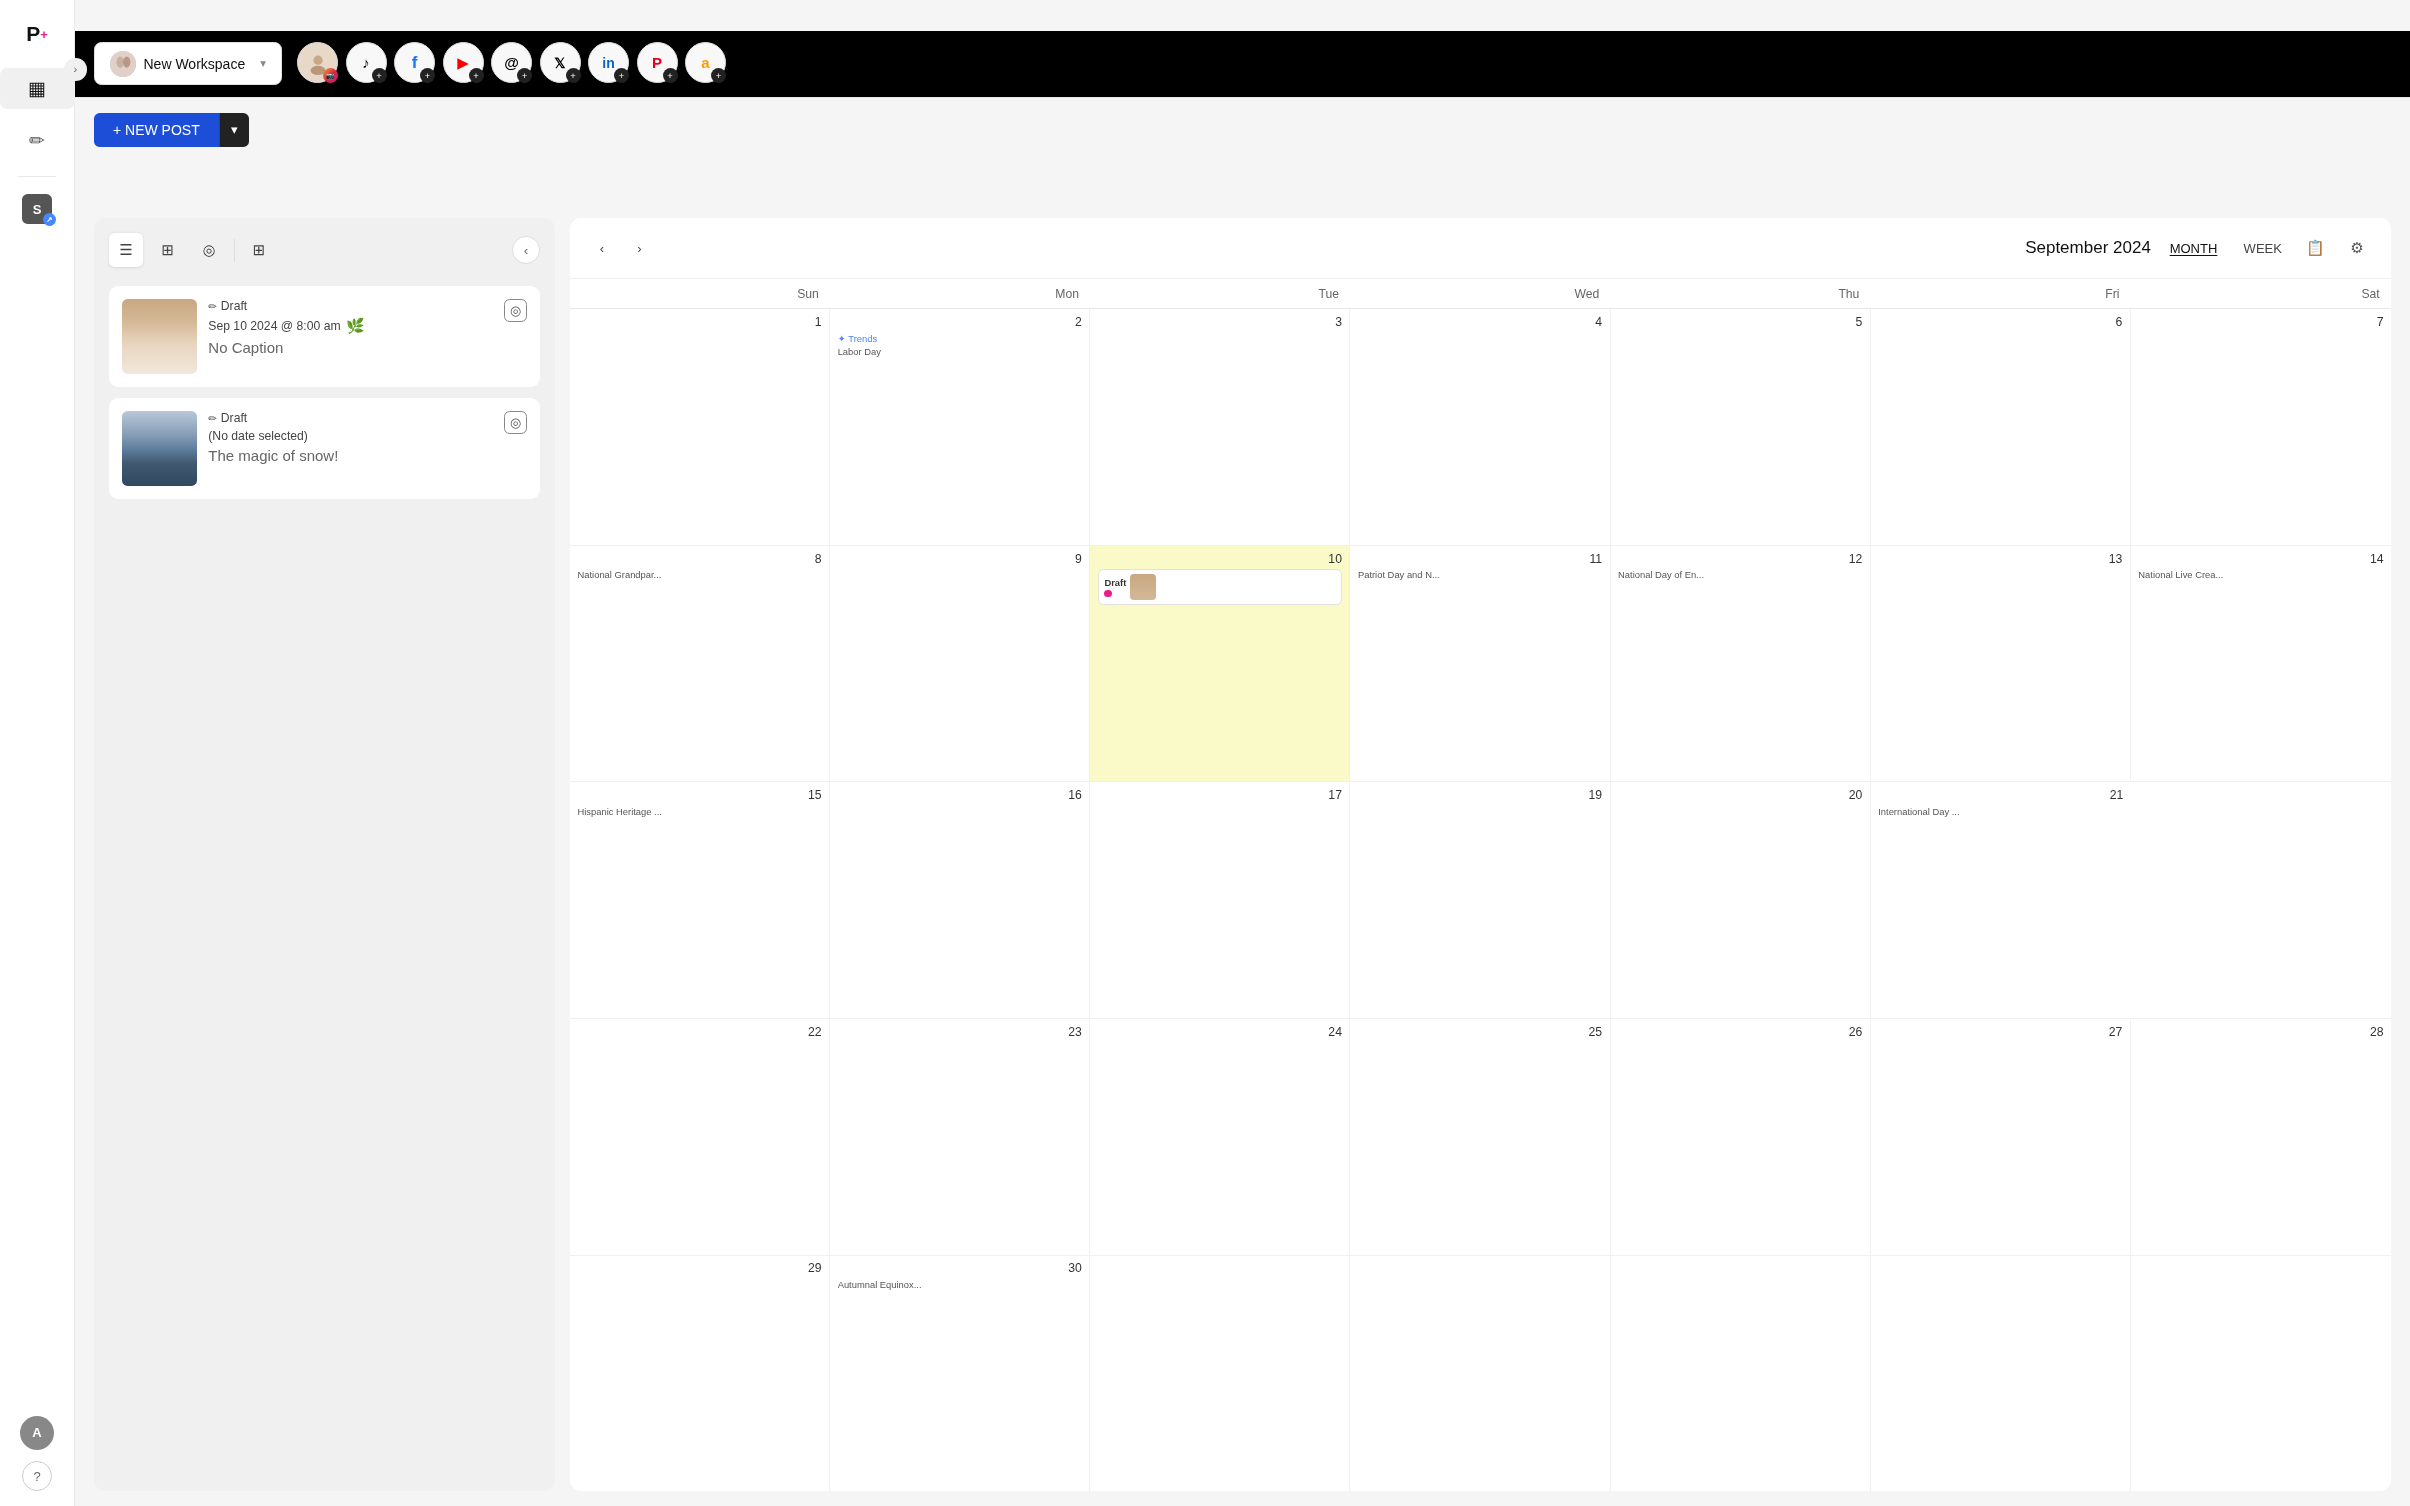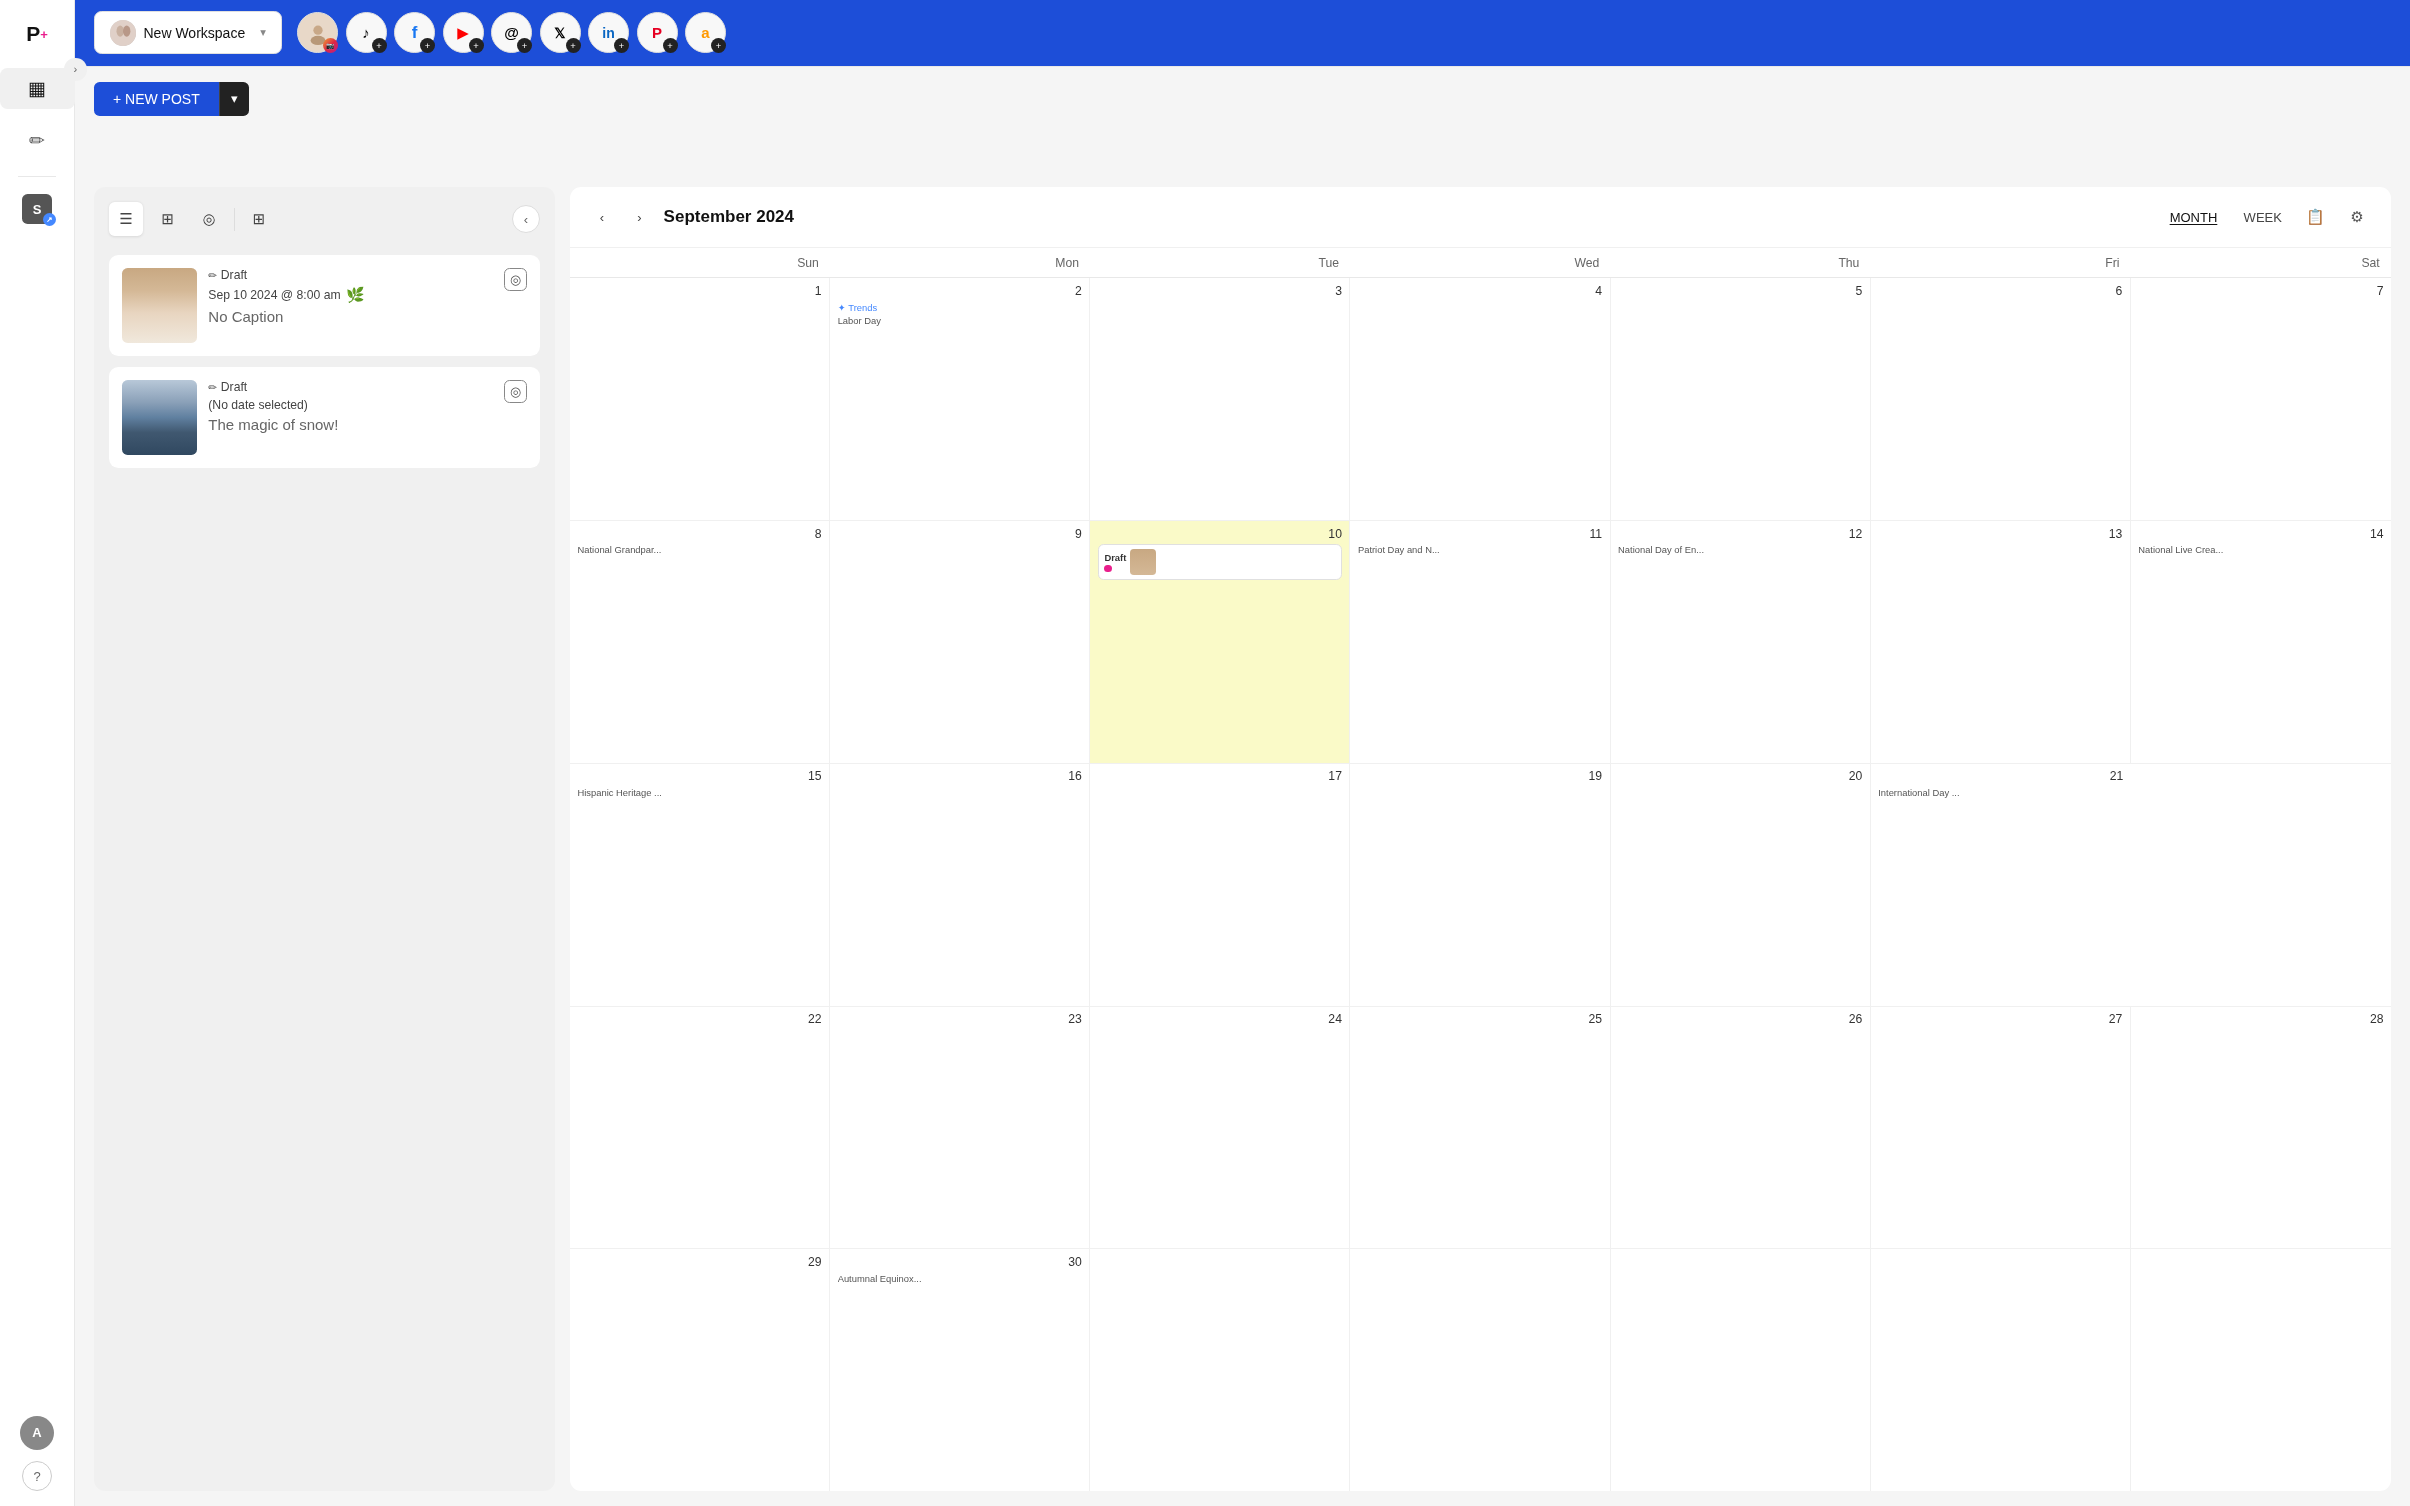--- a/index.html
+++ b/index.html
@@ -116,26 +116,27 @@
     .main {
       flex: 1;
       display: flex;
       flex-direction: column;
       overflow: hidden;
       position: relative;
     }
 
     
     .header {
-      background: #1d4ed8;
+      background: #000000;
       border-bottom: 0.9px solid #e8e8e8;
       padding: 11.3px 19px;
       display: flex;
-      align-items: center;
+      align-items: flex-start;
       gap: 15px;
+      margin-top: 31px;
     }
     .workspace-selector {
       display: flex;
       align-items: center;
       gap: 7.5px;
       padding: 7.5px 15px;
       border: 0.9px solid #e0e0e0;
       border-radius: 7.5px;
       cursor: pointer;
       background: #fff;
@@ -386,23 +387,24 @@
       background: transparent;
       cursor: pointer;
       display: flex;
       align-items: center;
       justify-content: center;
       font-size: 13px;
       color: #444;
     }
     .cal-title {
       font-size: 17px;
-      font-weight: 700;
+      font-weight: 400;
       color: #111;
       flex: 1;
+      text-align: right;
     }
     .cal-view-btn {
       background: none;
       border: none;
       font-size: 13px;
       font-weight: 500;
       cursor: pointer;
       padding: 3.8px 7.5px;
       color: #444;
     }

